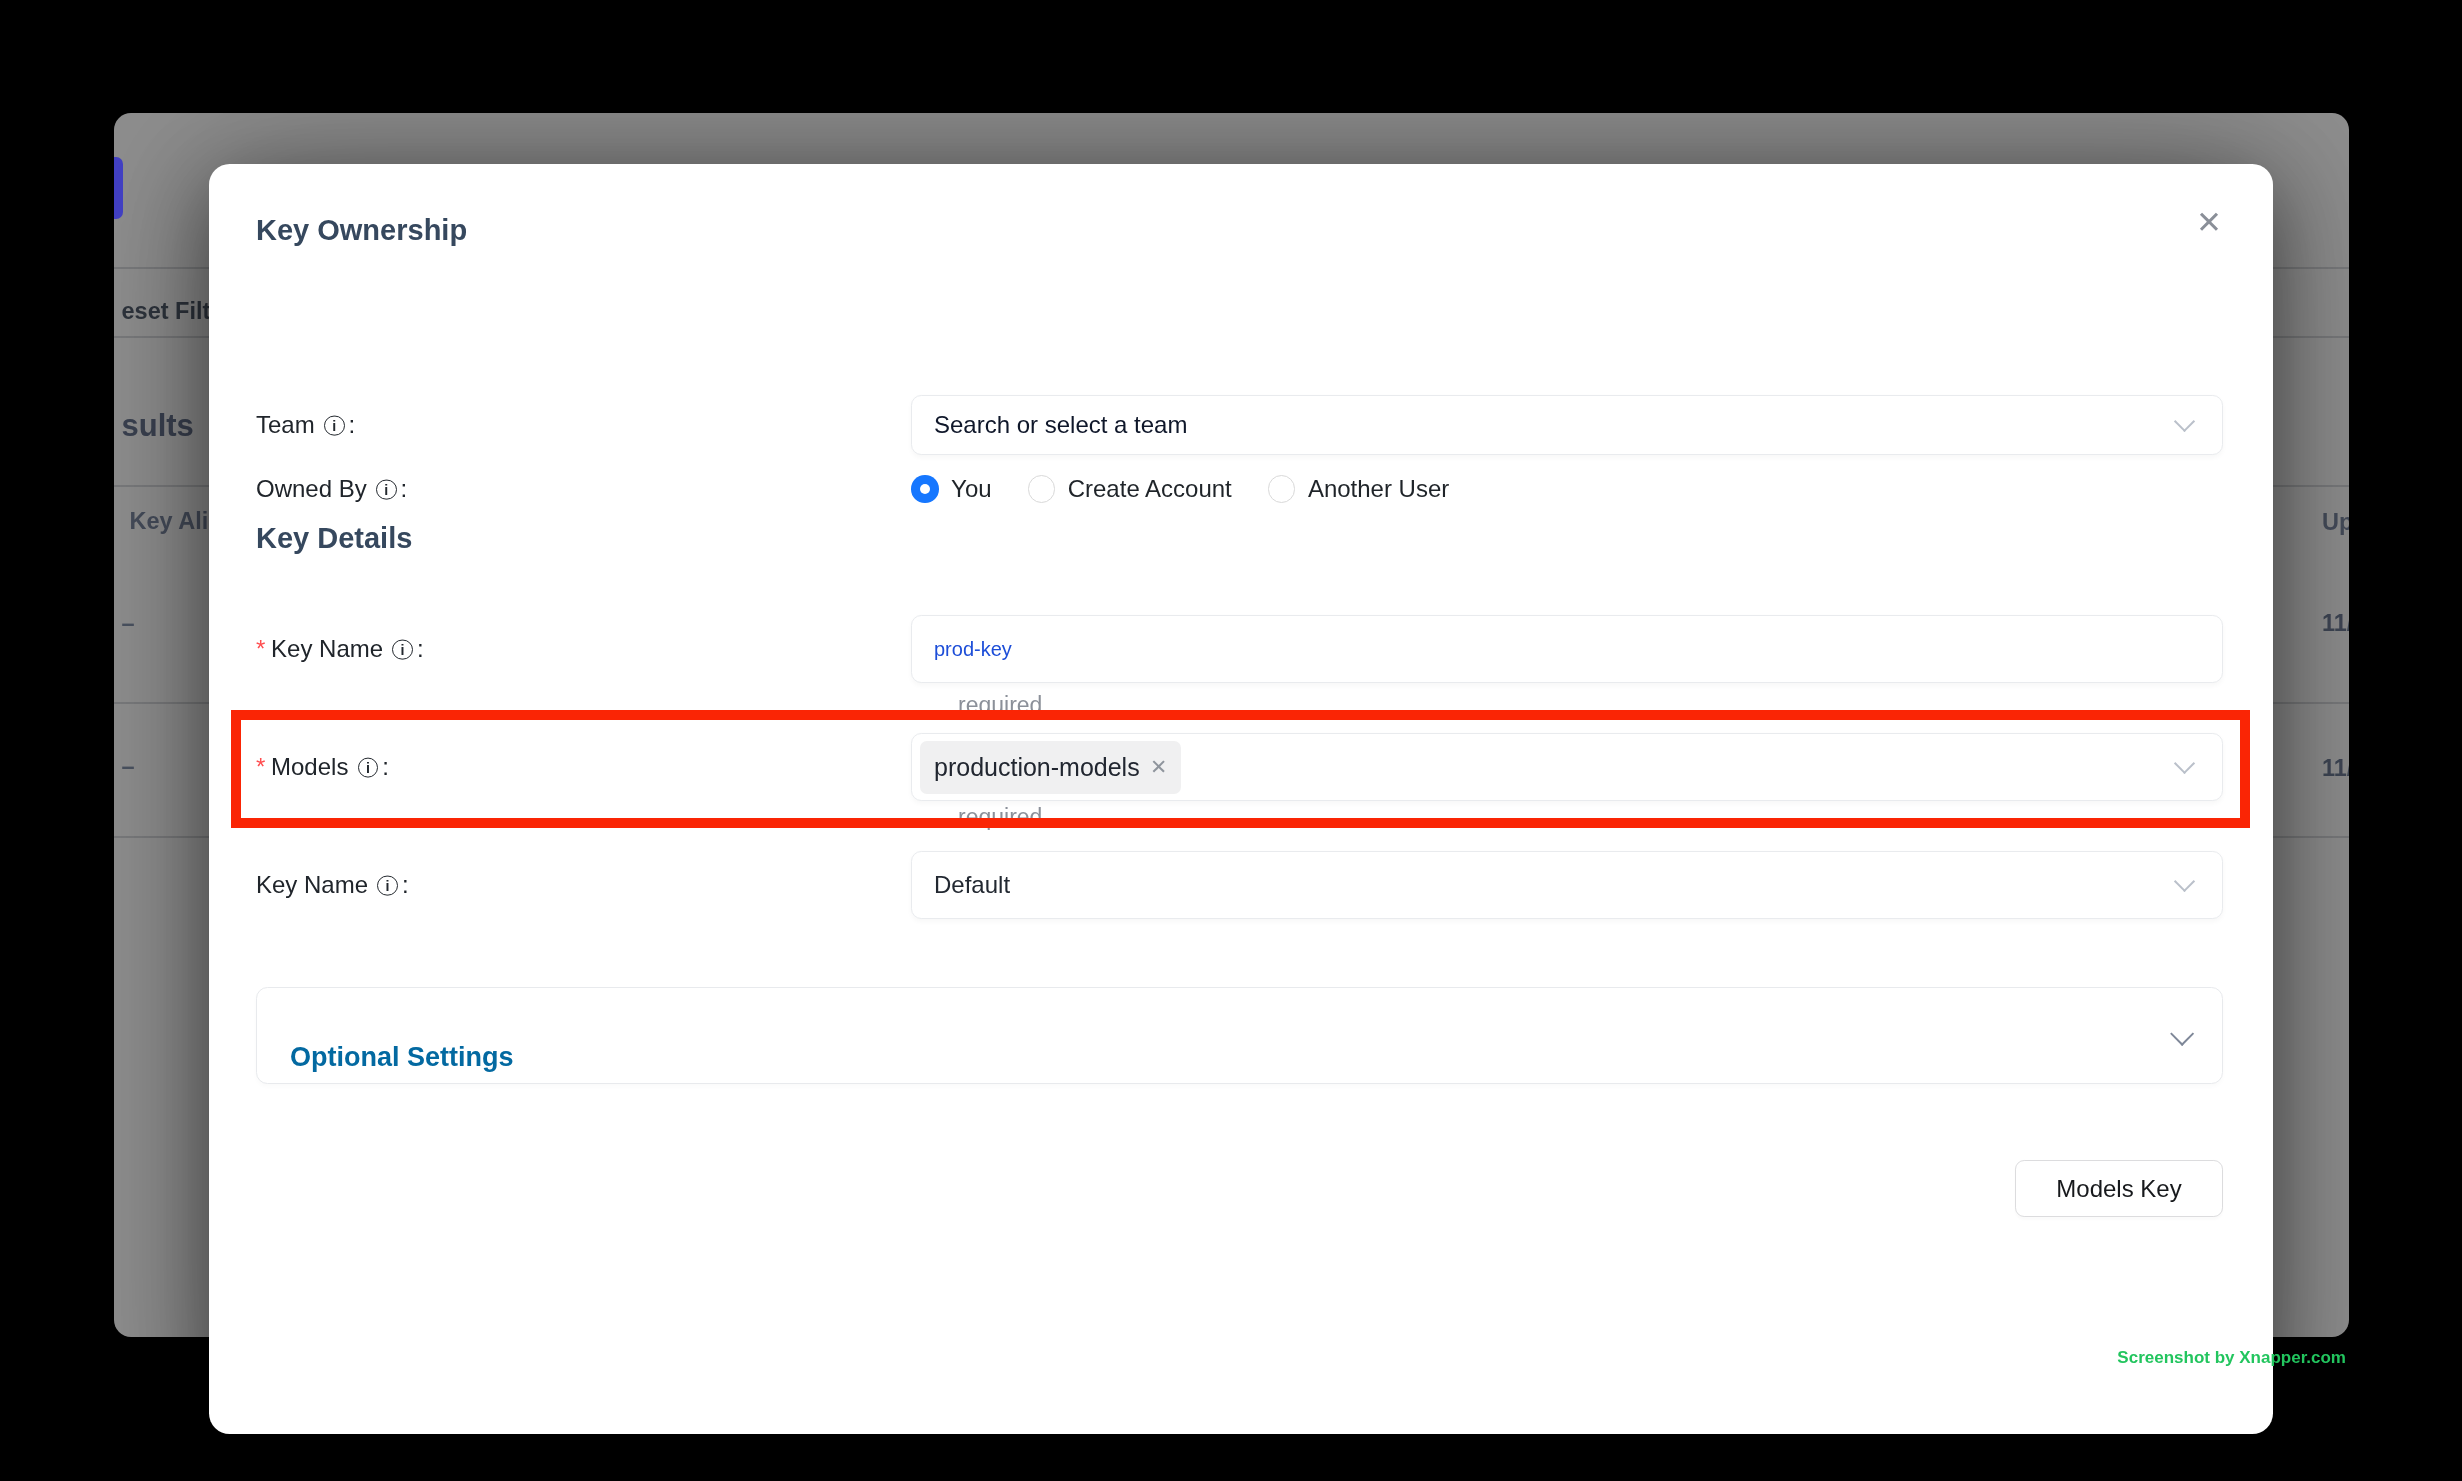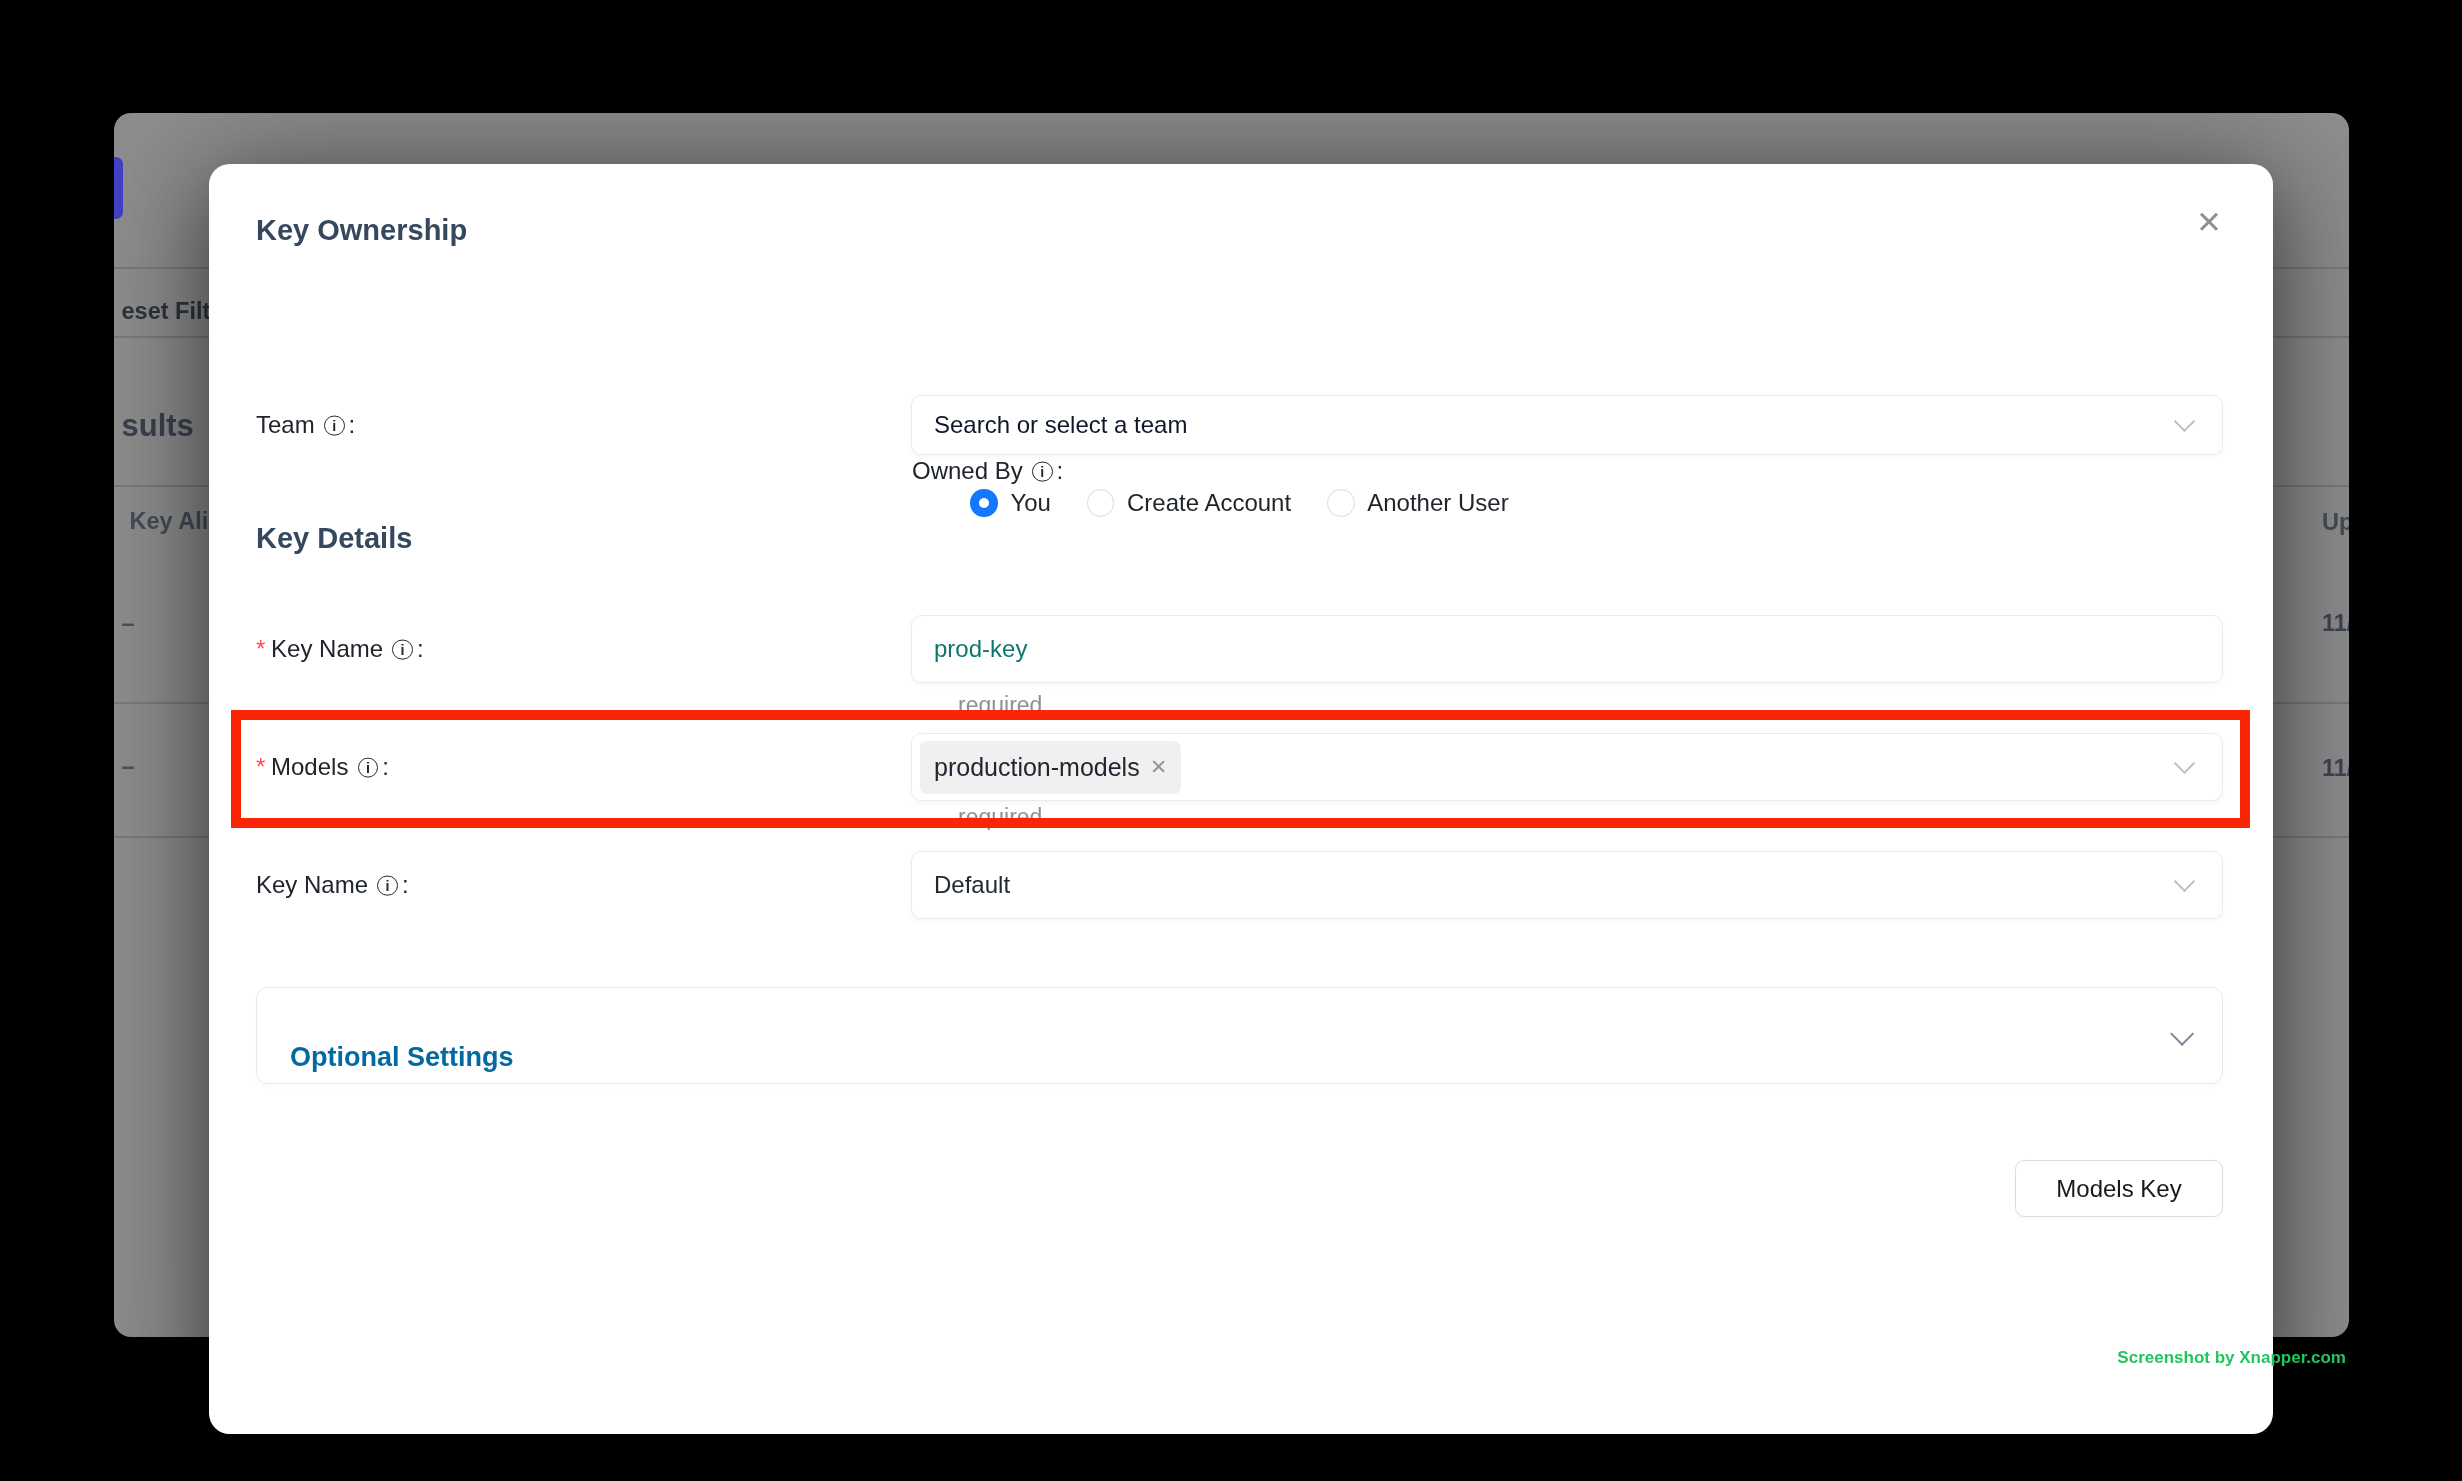--- a/index.html
+++ b/index.html
@@ -61,21 +61,21 @@
     background:#fff; border:1.7px solid #e9ebee; border-radius:10.3px;
     display:flex; align-items:center; padding:0 75px 0 22px;
     box-shadow:0 2.3px 5.7px rgba(0,0,0,0.03);
   }
   .sel-placeholder { font-size:24px; color:#0f172a; }
   .sel-value { font-size:24px; color:#222831; }
   .chevron {
     position:absolute; right:30px; top:50%; width:15px; height:15px; margin-top:-11.5px;
     border-right:2.3px solid #bac0ca; border-bottom:2.3px solid #bac0ca; transform:rotate(45deg);
   }
-  .input-text { font-size:24px; color:#0f766e; }
+  .input-text { font-size:20px; color:#1d4ed8; }
 
   .tag {
     display:inline-flex; align-items:center; gap:10.3px; height:53px; padding:0 13.8px;
     background:#f0f0f1; border-radius:6.9px; margin-left:-13.8px;
   }
   .tag-text { font-size:25px; color:#212630; }
   .tag-remove { font-size:20.7px; color:#8f959d; cursor:pointer; line-height:1; }
 
   .help-text { position:absolute; left:749px; font-size:23px; color:#8b9099; line-height:30px; }
 
@@ -136,21 +136,21 @@
 
   <div class="bg-text" style="left:2208px; top:642px; font-size:23.5px; font-weight:600; color:#3e4654;">11/</div>
 </div>
 
 <div id="modal">
 
   <div class="modal-title">Key Ownership</div>
 
   <button id="close-button">✕</button>
 
-  <div class="frow" style="top:293px; height:64px;flex-direction:column;">
+  <div class="frow" style="top:293px; height:64px;">
     <div class="flabel">
       <span>Owned By</span>
         <span class="info-icon">i</span>
         <span>:</span>
     </div>
     <div class="fcontrol">
       <div class="radio-group">
         <div class="radio-item">
           <span class="radio-circle checked"></span>
           <span class="radio-label">You</span>

